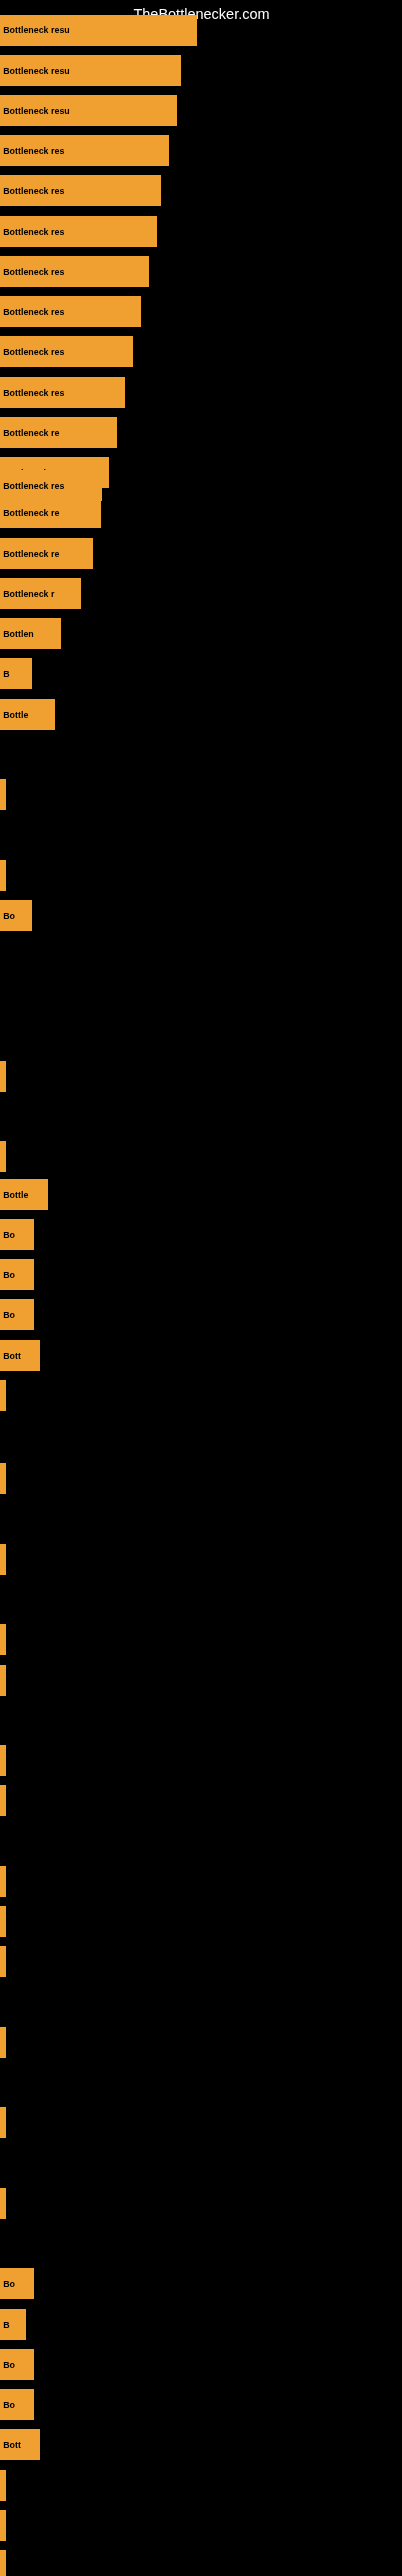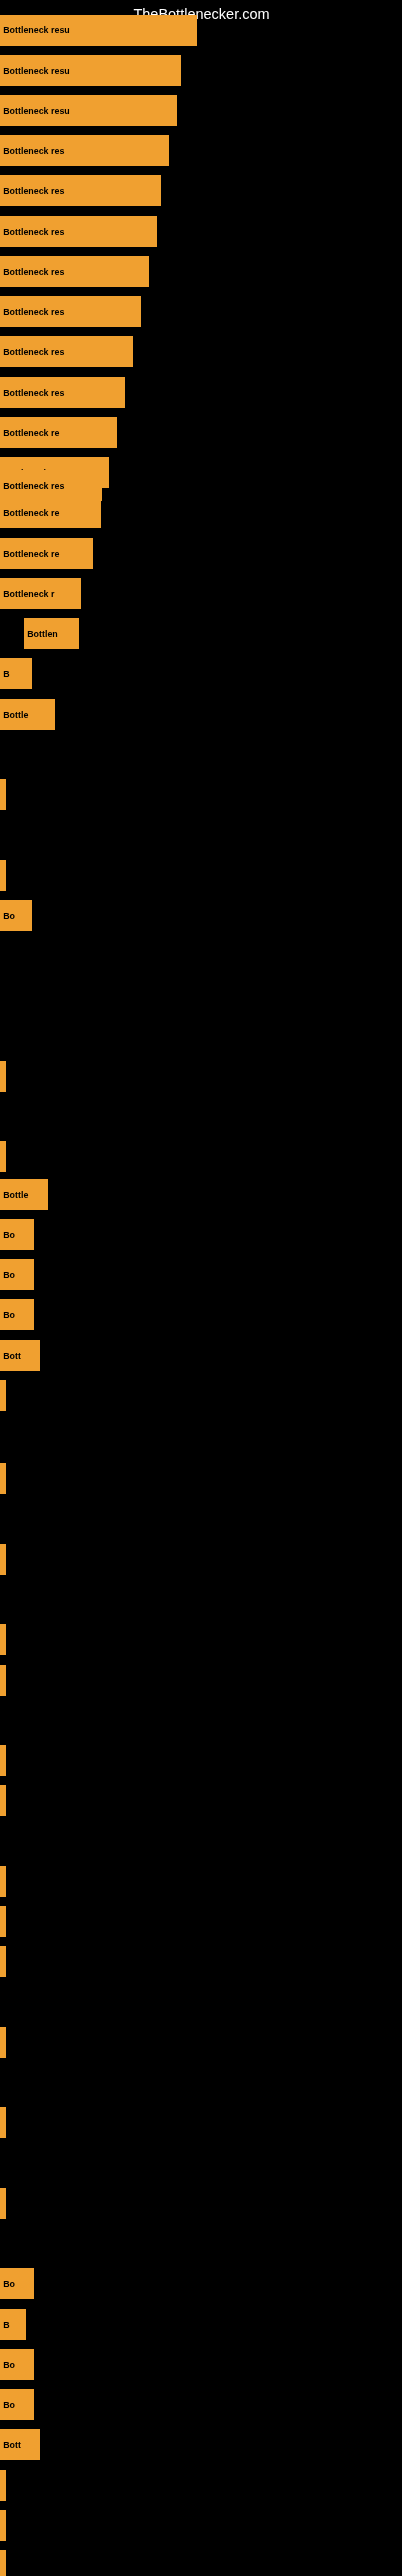--- a/index.html
+++ b/index.html
@@ -126,21 +126,21 @@
     <div class="bar" style="width: 93px;">
       <span class="bar-label">Bottleneck re</span>
     </div>
   </div>
 <div class="bar-container" style="top: 578px; width: 89px;">
     <div class="bar" style="width: 81px;">
       <span class="bar-label">Bottleneck r</span>
     </div>
   </div>
 <div class="bar-container" style="top: 618px; width: 79px;">
-    <div class="bar" style="width: 61px; margin-left: 24px;">
+    <div class="bar" style="width: 61px;">
       <span class="bar-label">Bottlen</span>
     </div>
   </div>
 <div class="bar-container" style="top: 658px; width: 40px;">
     <div class="bar" style="width: 32px;">
       <span class="bar-label">B</span>
     </div>
   </div>
 <div class="bar-container" style="top: 699px; width: 63px;">
     <div class="bar" style="width: 55px;">

